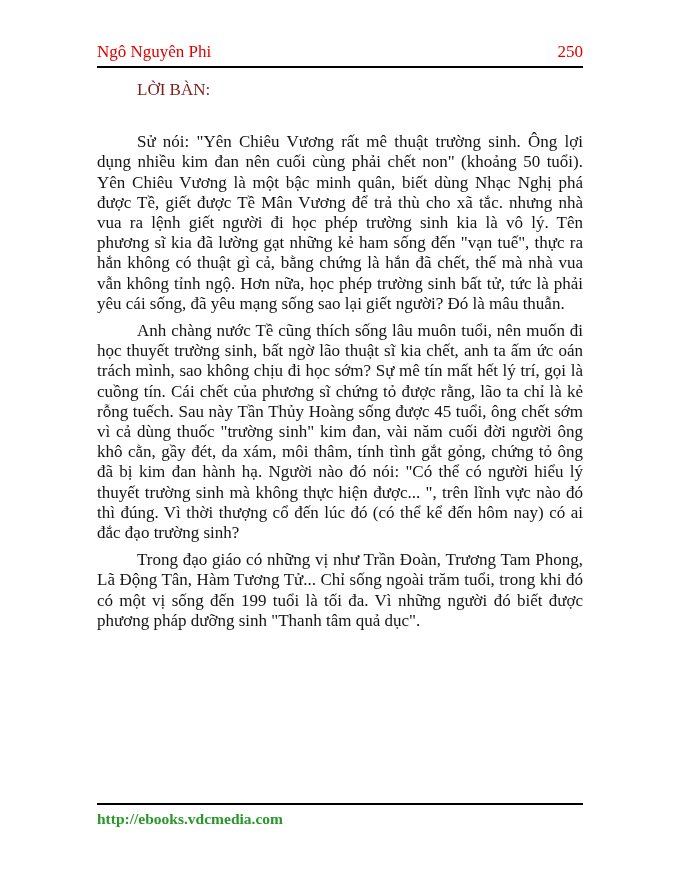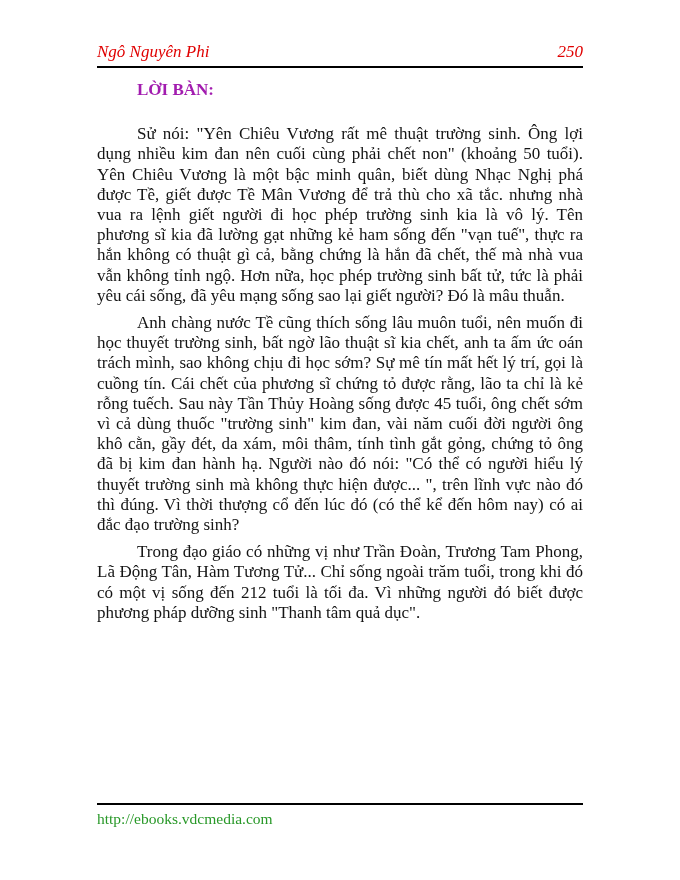--- a/index.html
+++ b/index.html
@@ -17,56 +17,56 @@
   }
   
   .header {
     position: absolute;
     left: 97px;
     top: 42px;
     width: 486px;
     display: flex;
     justify-content: space-between;
     align-items: baseline;
-    font-style: italic;
     font-size: 17px;
     line-height: 20px;
     color: #e00000;
     border-bottom: 2px solid #000000;
     padding-bottom: 4px;
   }
   
   .content {
     position: absolute;
     left: 97px;
     top: 80px;
     width: 486px;
     color: #141414;
     font-size: 17px;
     line-height: 20.2px;
   }
   .section-heading {
-    color: #a21caf;
-    margin: 0 0 24px 40px;
+    color: #7f1d1d;
+    margin: 0 0 32px 40px;
     font-size: 17px;
-    font-weight: bold;
+    font-weight: normal;
   }
   .content p {
     margin: 0 0 7px 0;
     text-indent: 40px;
     text-align: justify;
   }
   
   .footer {
     position: absolute;
     left: 97px;
     top: 803px;
     width: 486px;
     border-top: 2px solid #000000;
     padding-top: 5px;
+    font-weight: bold;
   }
   .footer a {
     color: #289828;
     font-size: 15.5px;
     text-decoration: none;
     font-family: "Liberation Serif", "DejaVu Serif", serif;
   }
 </style>
 </head>
 <body>
@@ -78,21 +78,21 @@
     <span>250</span>
   </div>
 
   <div class="content">
     <h2 class="section-heading">LỜI BÀN:</h2>
 
     <p>Sử nói: "Yên Chiêu Vương rất mê thuật trường sinh. Ông lợi dụng nhiều kim đan nên cuối cùng phải chết non" (khoảng 50 tuổi). Yên Chiêu Vương là một bậc minh quân, biết dùng Nhạc Nghị phá được Tề, giết được Tề Mân Vương để trả thù cho xã tắc. nhưng nhà vua ra lệnh giết người đi học phép trường sinh kia là vô lý. Tên phương sĩ kia đã lường gạt những kẻ ham sống đến "vạn tuế", thực ra hắn không có thuật gì cả, bằng chứng là hắn đã chết, thế mà nhà vua vẫn không tỉnh ngộ. Hơn nữa, học phép trường sinh bất tử, tức là phải yêu cái sống, đã yêu mạng sống sao lại giết người? Đó là mâu thuẫn.</p>
 
     <p>Anh chàng nước Tề cũng thích sống lâu muôn tuổi, nên muốn đi học thuyết trường sinh, bất ngờ lão thuật sĩ kia chết, anh ta ấm ức oán trách mình, sao không chịu đi học sớm? Sự mê tín mất hết lý trí, gọi là cuồng tín. Cái chết của phương sĩ chứng tỏ được rằng, lão ta chỉ là kẻ rỗng tuếch. Sau này Tần Thủy Hoàng sống được 45 tuổi, ông chết sớm vì cả dùng thuốc "trường sinh" kim đan, vài năm cuối đời người ông khô cằn, gầy đét, da xám, môi thâm, tính tình gắt gỏng, chứng tỏ ông đã bị kim đan hành hạ. Người nào đó nói: "Có thể có người hiểu lý thuyết trường sinh mà không thực hiện được... ", trên lĩnh vực nào đó thì đúng. Vì thời thượng cổ đến lúc đó (có thể kể đến hôm nay) có ai đắc đạo trường sinh?</p>
 
-    <p>Trong đạo giáo có những vị như Trần Đoàn, Trương Tam Phong, Lã Động Tân, Hàm Tương Tử... Chỉ sống ngoài trăm tuổi, trong khi đó có một vị sống đến 212 tuổi là tối đa. Vì những người đó biết được phương pháp dưỡng sinh "Thanh tâm quả dục".</p>
+    <p>Trong đạo giáo có những vị như Trần Đoàn, Trương Tam Phong, Lã Động Tân, Hàm Tương Tử... Chỉ sống ngoài trăm tuổi, trong khi đó có một vị sống đến 199 tuổi là tối đa. Vì những người đó biết được phương pháp dưỡng sinh "Thanh tâm quả dục".</p>
 
   </div>
 
   <div class="footer">
     <a href="#">http://ebooks.vdcmedia.com</a>
   </div>
 
 </div>
 
 </body></html>

